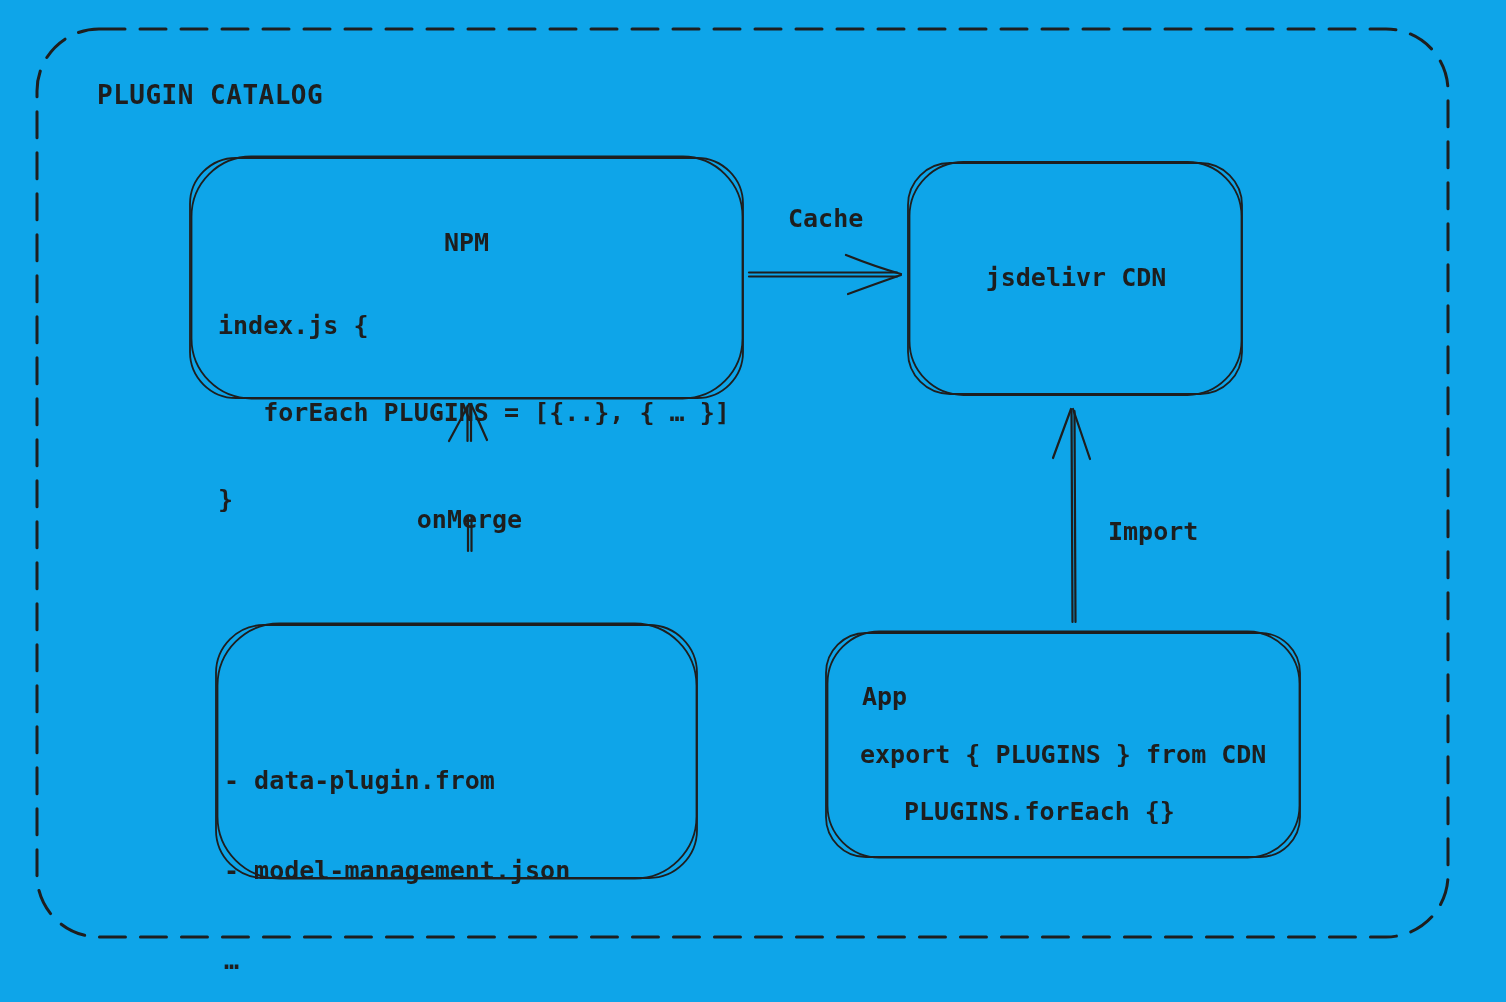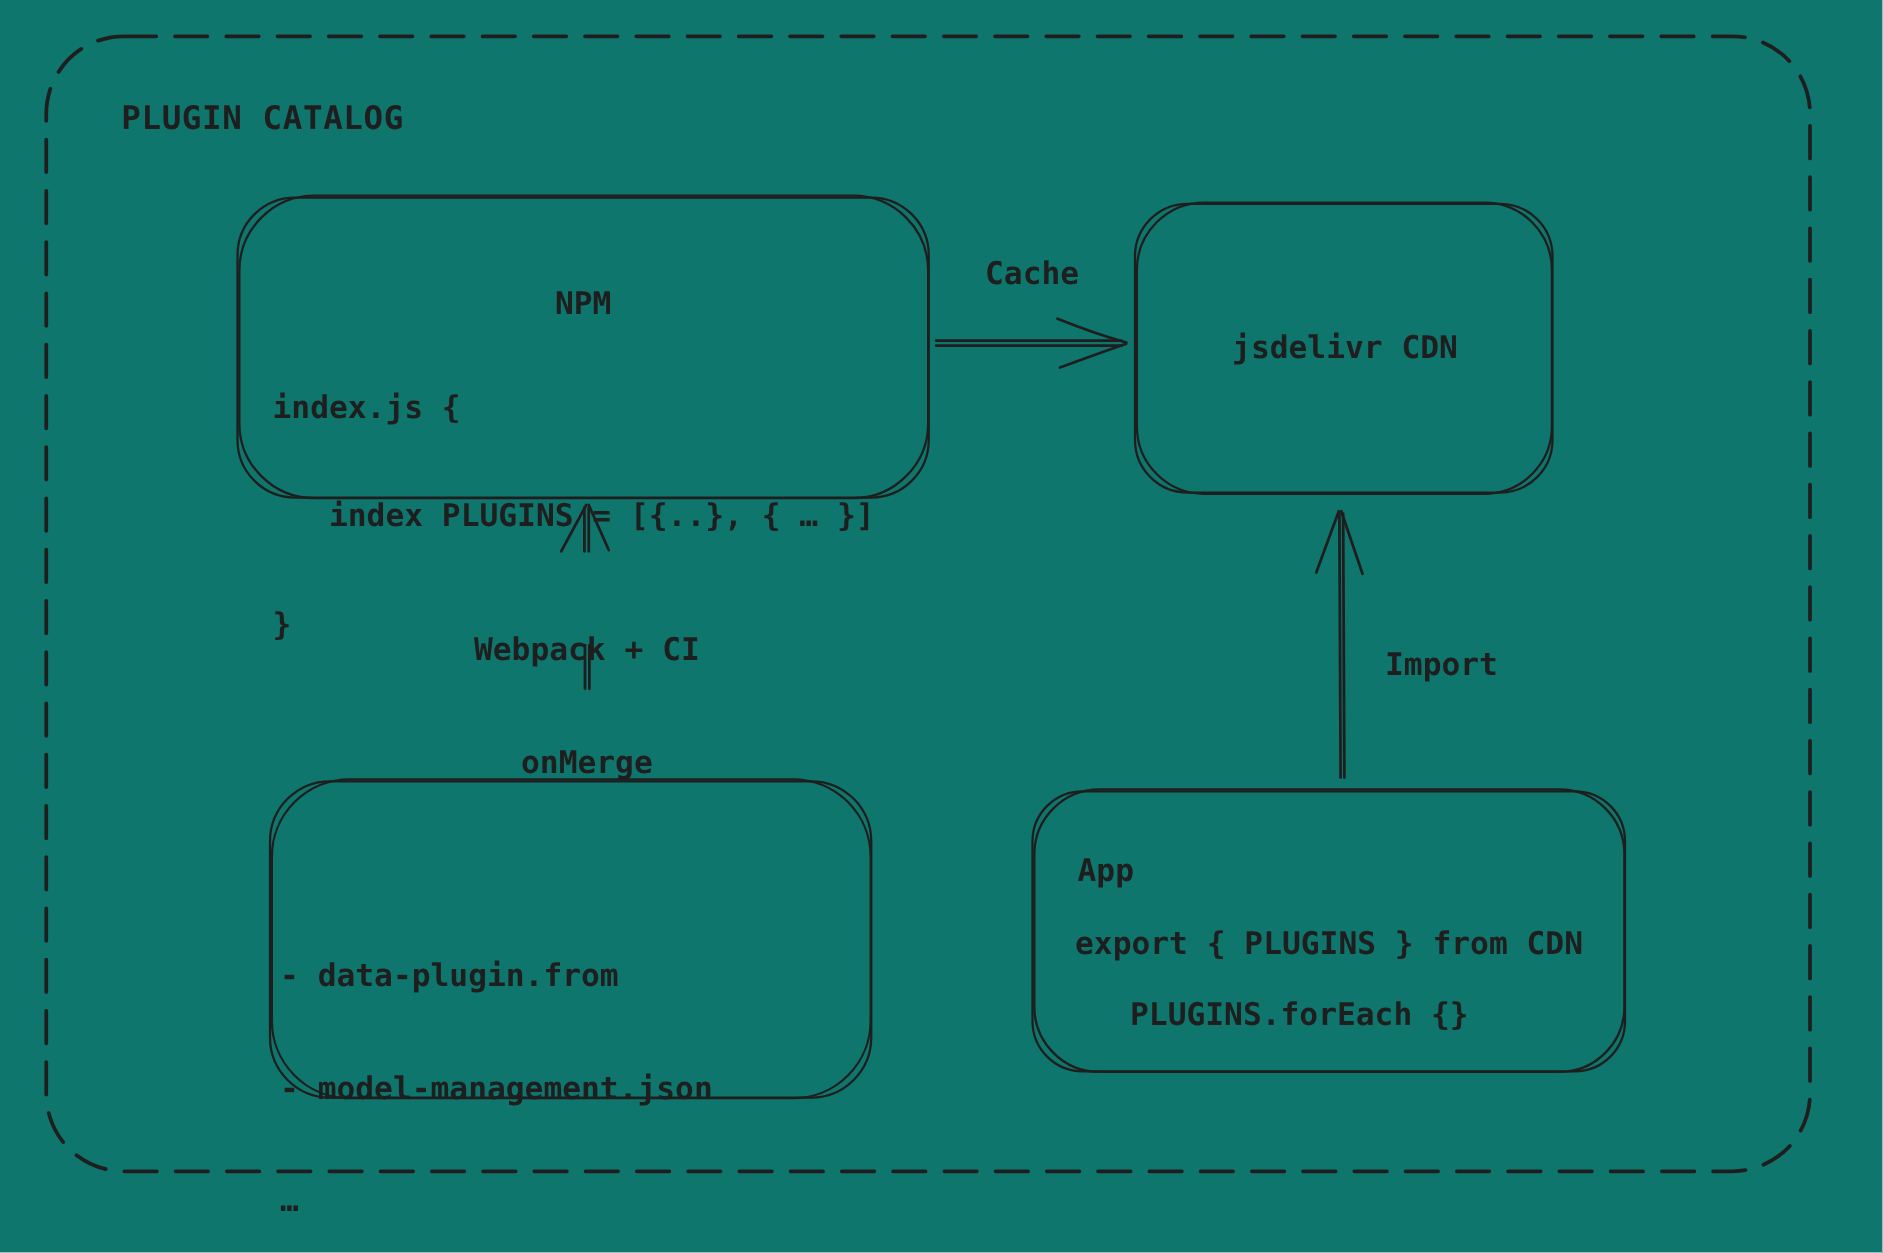--- a/index.html
+++ b/index.html
@@ -4,21 +4,21 @@
 <style>
   html, body {
     margin: 0;
     padding: 0;
     background: #ffffff;
   }
   .canvas {
     position: relative;
     width: 1506px;
     height: 1002px;
-    background: #0f766e;
+    background: #0ea5e9;
     font-family: "DejaVu Sans Mono", "Liberation Mono", monospace;
     color: #1e1e1e;
     overflow: hidden;
   }
   .shapes {
     position: absolute;
     left: 0;
     top: 0;
   }
   .txt {
@@ -94,30 +94,29 @@
       </g>
 
     </g>
   </svg>
 
   <div class="txt title" style="left:97px; top:80px;">PLUGIN CATALOG</div>
 
   <div class="txt center" style="left:190px; top:193px; width:553px;margin-top:35px;">NPM</div>
   <div class="txt code" style="left:218px; top:253px;">
     <div>index.js {</div>
-    <div>   index PLUGINS = [{..}, { … }]</div>
+    <div>   forEach PLUGINS = [{..}, { … }]</div>
     <div>}</div>
   </div>
 
   <div class="txt" style="left:788px; top:204px;">Cache</div>
 
   <div class="txt center" style="left:908px; top:263px; width:336px;">jsdelivr CDN</div>
 
   <div class="txt center" style="left:329px; top:445px; width:281px;">
-    <div>Webpack + CI</div>
     <div>onMerge</div>
   </div>
 
   <div class="txt" style="left:224px; top:706px;">
     <div>- data-plugin.from</div>
     <div>- model-management.json</div>
     <div>…</div>
   </div>
 
   <div class="txt" style="left:1108px; top:517px;">Import</div>

